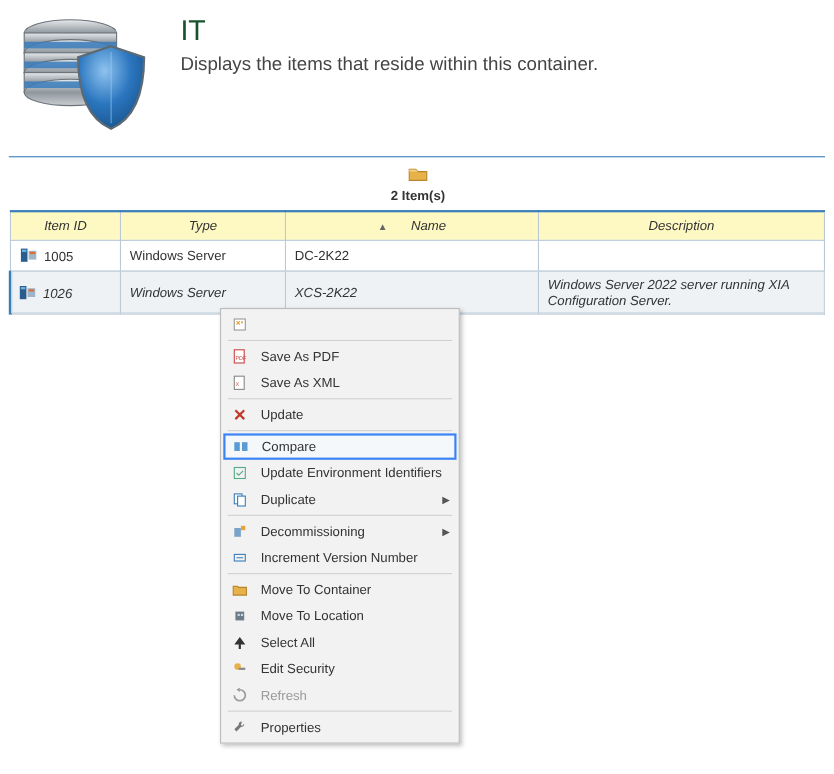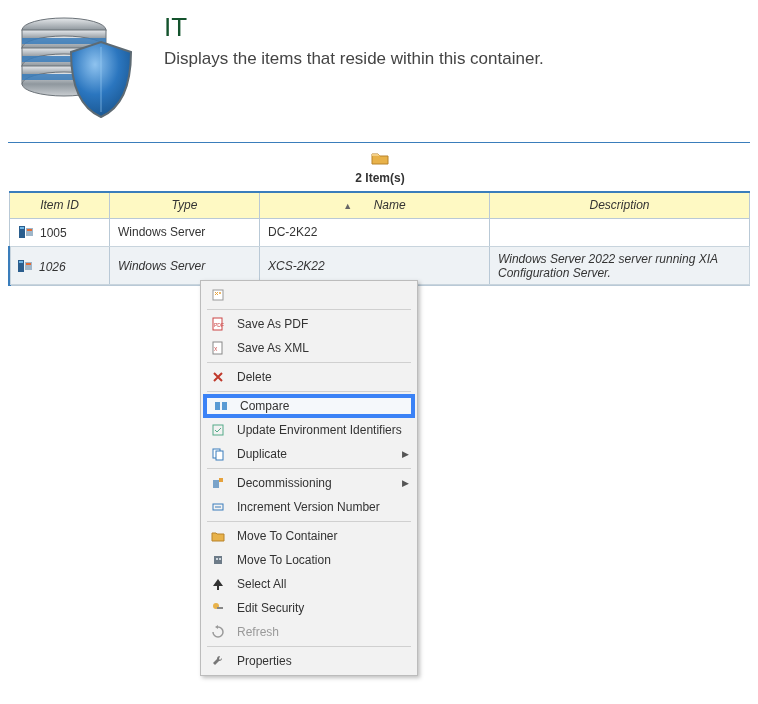--- a/index.html
+++ b/index.html
@@ -101,21 +101,21 @@
     display: flex;
     align-items: center;
     height: 24px;
     padding: 0 6px;
     gap: 10px;
     color: #333;
     cursor: default;
   }
   .ctx-item.disabled { color: #9a9a9a; }
   .ctx-item.highlight {
-    border: 4px solid #3b82f6;
+    border: 2px solid #3b82f6;
     padding: 0 5px;
     background: #f5f8fb;
   }
   .ctx-icon { width: 18px; display: flex; justify-content: center; align-items: center; }
   .ctx-label { flex: 1; }
   .ctx-sub { font-size: 9px; color: #555; }
   .ctx-sep { height: 1px; background: #d0d0d0; margin: 2px 4px; }
   
   svg { display: block; }
 </style>
@@ -262,21 +262,21 @@
     </span>
     <span class="ctx-label">Save As XML</span>
   </div>
   <div class="ctx-sep"></div>
   <div class="ctx-item">
     <span class="ctx-icon">
       <svg width="14" height="14" viewBox="0 0 14 14">
           <path d="M3 3 L11 11 M11 3 L3 11" stroke="#c0392b" stroke-width="2"></path>
         </svg>
     </span>
-    <span class="ctx-label">Delete</span>
+    <span class="ctx-label">Update</span>
   </div>
   <div class="ctx-sep"></div>
   <div class="ctx-item highlight">
     <span class="ctx-icon">
       <svg width="14" height="14" viewBox="0 0 14 14">
           <rect x="1" y="3" width="5" height="8" fill="#5a9bd4"></rect>
           <rect x="8" y="3" width="5" height="8" fill="#5a9bd4"></rect>
         </svg>
     </span>
     <span class="ctx-label">Compare</span>

